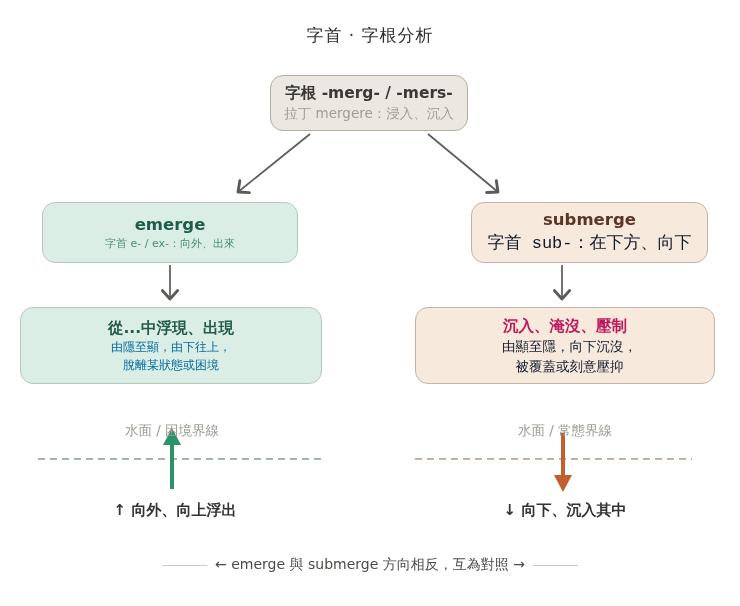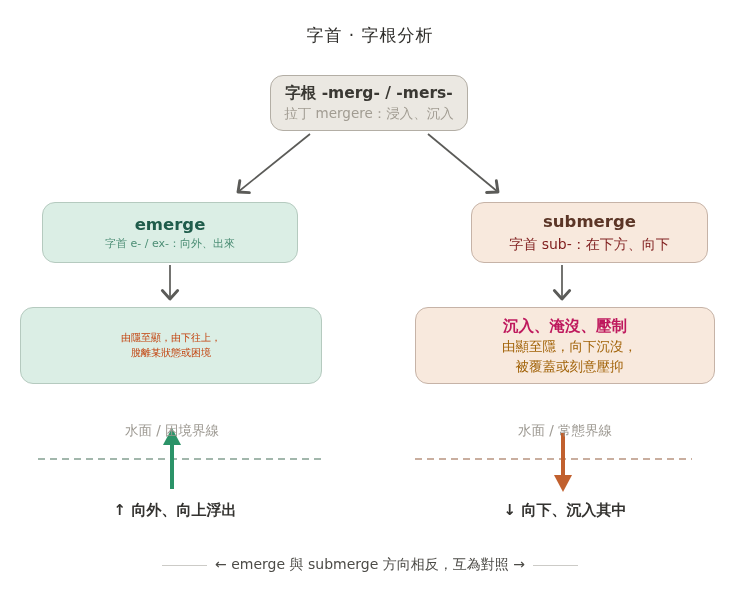--- a/index.html
+++ b/index.html
@@ -51,36 +51,36 @@
   }
   .box-word-right {
     left: 435px; top: 202px; width: 237px; height: 61px;
     background: #f8e9dd;
     border: 1px solid #c6b3a7;
     margin-left: 36px;
   }
   .box-word-left .heading { font-size: 16.5px; font-weight: bold; color: #1f5c4b; }
   .box-word-left .subheading { font-size: 11px; color: #4b8d74; }
   .box-word-right .heading { font-size: 16.5px; font-weight: bold; color: #5b3526; }
-  .box-word-right .subheading { font-size: 14px; color: #7f1d1d; }
+  .box-word-right .subheading { font-size: 17px; color: #0f172a; font-family: Liberation Mono, monospace; }
 
   .box-meaning-left {
     left: 20px; top: 307px; width: 302px; height: 77px;
     background: #dbeee5;
     border: 1px solid #b5cabf;
   }
   .box-meaning-right {
     left: 415px; top: 307px; width: 300px; height: 77px;
     background: #f8e9dd;
     border: 1px solid #c6b3a7;
   }
   .box-meaning-left .heading { font-size: 15.5px; font-weight: bold; color: #235b4b; }
-  .box-meaning-left .body-line { font-size: 10px; color: #c2410c; }
+  .box-meaning-left .body-line { font-size: 12px; color: #0369a1; }
   .box-meaning-right .heading { font-size: 15.5px; font-weight: bold; color: #be185d; }
-  .box-meaning-right .body-line { font-size: 13.5px; color: #a16207; padding-left: 9px; }
+  .box-meaning-right .body-line { font-size: 13.5px; color: #0f172a; padding-left: 9px; }
 
   .waterline-label {
     position: absolute;
     top: 422px;
     width: 260px;
     text-align: center;
     font-size: 13.5px;
     color: #9d9992;
   }
   .waterline-label.left { left: 42px; }
@@ -158,20 +158,21 @@
     <div class="heading">emerge</div>
     <div class="subheading">字首 e- / ex-：向外、出來</div>
   </div>
 
   <div class="box box-word-right">
     <div class="heading">submerge</div>
     <div class="subheading">字首 sub-：在下方、向下</div>
   </div>
 
   <div class="box box-meaning-left">
+    <div class="heading">從...中浮現、出現</div>
     <div class="body-line">由隱至顯，由下往上，</div>
     <div class="body-line">脫離某狀態或困境</div>
   </div>
 
   <div class="box box-meaning-right">
     <div class="heading">沉入、淹沒、壓制</div>
     <div class="body-line">由顯至隱，向下沉沒，</div>
     <div class="body-line">被覆蓋或刻意壓抑</div>
   </div>
 

